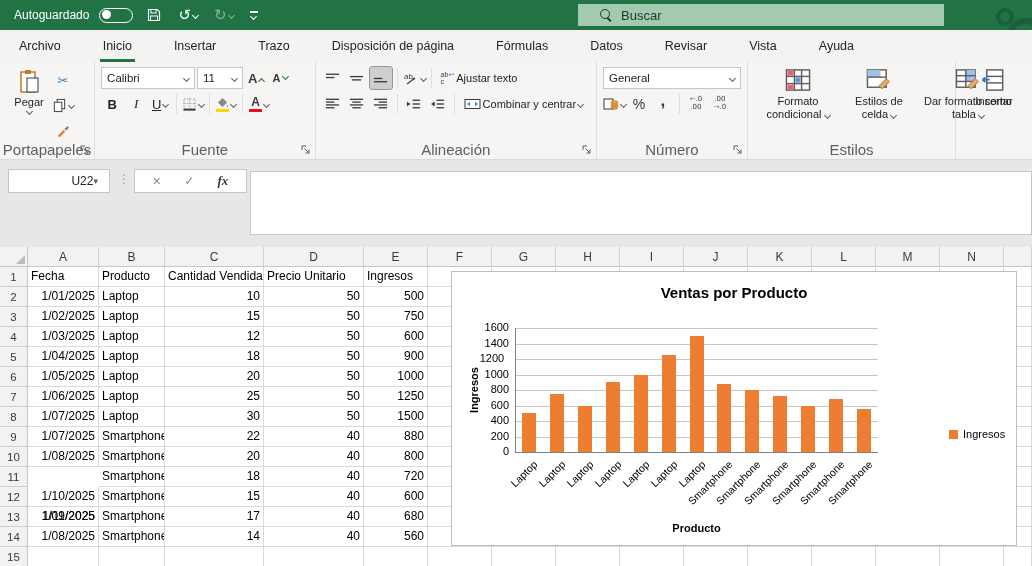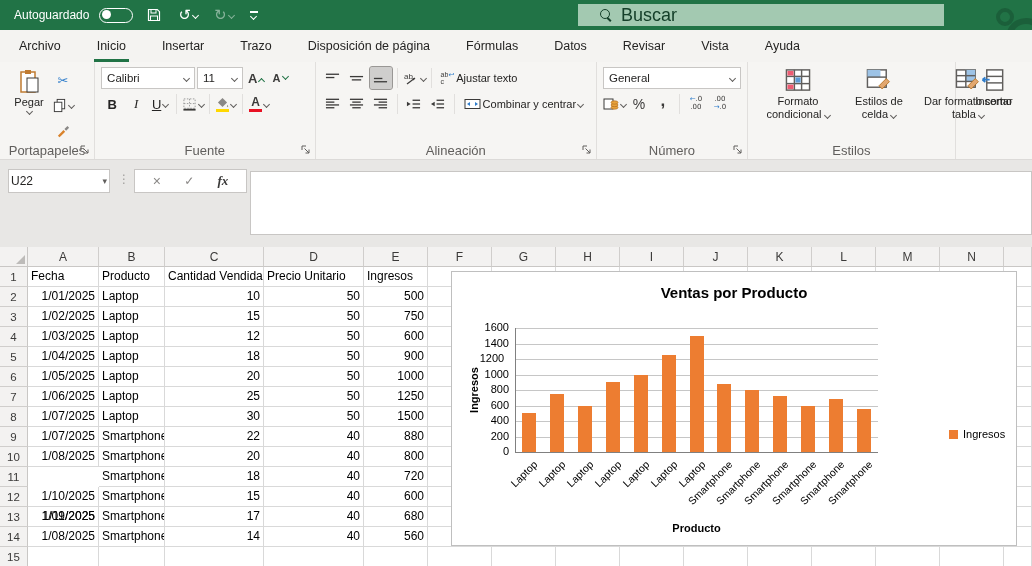--- a/index.html
+++ b/index.html
@@ -19,32 +19,32 @@
   .dim { opacity:.45; }
   .chev { display:inline-block; width:5px; height:5px; border-right:1.2px solid currentColor; border-bottom:1.2px solid currentColor; transform:rotate(45deg); }
   .chev-white { color:#fff; }
   .qat-more { display:flex; flex-direction:column; align-items:center; gap:1px; }
   .qat-more .bar { width:8px; height:1.5px; background:#fff; }
   .filename { position:absolute; left:352px; top:0; height:30px; display:flex; align-items:center; gap:7px; font-size:12.5px; }
   .searchbox { position:absolute; left:578px; top:4px; width:366px; height:22px; background:#A3C9B1; display:flex; align-items:center; gap:9px; padding-left:22px; color:#15402a; }
   .mag { position:relative; width:12px; height:12px; }
   .mag::before { content:""; position:absolute; left:0; top:0; width:8px; height:8px; border:1.5px solid #15402a; border-radius:50%; }
   .mag::after { content:""; position:absolute; left:8px; top:8px; width:5px; height:1.5px; background:#15402a; transform:rotate(45deg); transform-origin:0 0; }
-  .search-text { font-size:18px; }
+  .search-text { font-size:13px; }
 
   
-  #tabrow { position:absolute; left:0; top:30px; width:1032px; height:32px; background:#F4F3F1; display:flex; align-items:stretch; gap:10px; padding-left:6px; }
+  #tabrow { position:absolute; left:0; top:30px; width:1032px; height:32px; background:#F4F3F1; display:flex; align-items:stretch; gap:16px; padding-left:6px; }
   .tab { position:relative; display:flex; align-items:center; padding:0 13px; font-size:12.5px; color:#252423; cursor:default; }
   .tab.active::after { content:""; position:absolute; left:10px; right:10px; bottom:0; height:3px; background:#217346; }
 
   
   #ribbon { position:absolute; left:0; top:62px; width:1032px; height:98px; background:#F6F5F3; border-bottom:1px solid #DCDAD8; display:flex; overflow:hidden; }
   .rgroup { position:relative; display:flex; flex-direction:column; border-right:1px solid #E1DFDD; }
   .rgroup-body { flex:1; display:flex; padding:5px 6px 0 6px; }
-  .rgroup-label { height:18px; display:flex; align-items:center; justify-content:center; font-size:13px; color:#605E5C; position:relative; }
+  .rgroup-label { height:18px; display:flex; justify-content:center; font-size:15px; color:#605E5C; position:relative; }
   .launcher { position:absolute; right:3px; bottom:3px; width:12px; height:12px; }
   .icon-btn { display:flex; align-items:center; justify-content:center; min-width:22px; height:22px; border-radius:2px; gap:2px; }
   .sel { background:#CFCECD; outline:1px solid #999795; }
   .glyph { font-family:"DejaVu Sans",sans-serif; }
   .ribbon-rows { display:flex; flex-direction:column; gap:4px; }
   .rrow { display:flex; align-items:center; gap:2px; }
   .combo { display:flex; align-items:center; justify-content:space-between; background:#fff; border:1px solid #C8C6C4; height:22px; padding:0 5px; font-size:11.5px; color:#252423; }
   .combo .chev { color:#605E5C; }
   .vsep { width:1px; height:20px; background:#E1DFDD; margin:0 3px; }
   .chev-dark { color:#605E5C; }
@@ -71,21 +71,21 @@
   .bigbtn { display:flex; flex-direction:column; align-items:center; justify-content:flex-start; gap:3px; padding:3px 6px 0 6px; }
 
   .num-small { font-size:7px; line-height:1.1; color:#3b3a39; text-align:center; font-family:"DejaVu Sans",sans-serif; }
   .num-small .blue { color:#2F7DCB; }
 
   .wrap-icon { display:flex; flex-direction:column; line-height:1; font-size:7px; color:#3b3a39; }
   .wrap-icon .blue { color:#2F7DCB; }
 
   
   #formularow { position:absolute; left:0; top:160px; width:1032px; height:87px; background:#E8E7E5; }
-  .namebox { position:absolute; left:8px; top:9px; width:102px; height:24px; background:#fff; border:1px solid #C8C6C4; display:flex; align-items:center; justify-content:space-between; padding:0 2px; font-size:12px; }
+  .namebox { position:absolute; left:8px; top:9px; width:102px; height:24px; background:#fff; border:1px solid #C8C6C4; display:flex; align-items:center; justify-content:flex-end; padding:0 11px; font-size:12px; }
   .namebox .tri { color:#605E5C; font-size:9px; font-family:"DejaVu Sans",sans-serif; }
   .fdots { position:absolute; left:118px; top:12px; color:#A19F9D; font-family:"DejaVu Sans",sans-serif; font-size:12px; }
   .fxbox { position:absolute; left:134px; top:9px; width:113px; height:24px; background:#fff; border:1px solid #C8C6C4; display:flex; align-items:center; justify-content:space-around; padding:0 6px; color:#8A8886; }
   .fxbox .fx { font-family:"Liberation Serif",serif; font-style:italic; font-weight:bold; color:#3b3a39; font-size:13px; }
   .formulabar { position:absolute; left:250px; top:11px; right:0; height:64px; background:#fff; border:1px solid #C8C6C4; }
 
   
   #sheet { position:absolute; left:0; top:247px; width:1032px; height:319px; background:#fff; overflow:hidden; }
   .hdr-row { display:flex; height:20px; }
   .corner { width:28px; height:20px; background:#F3F2F1; border-right:1px solid #C9C7C5; border-bottom:1px solid #C9C7C5; position:relative; }

